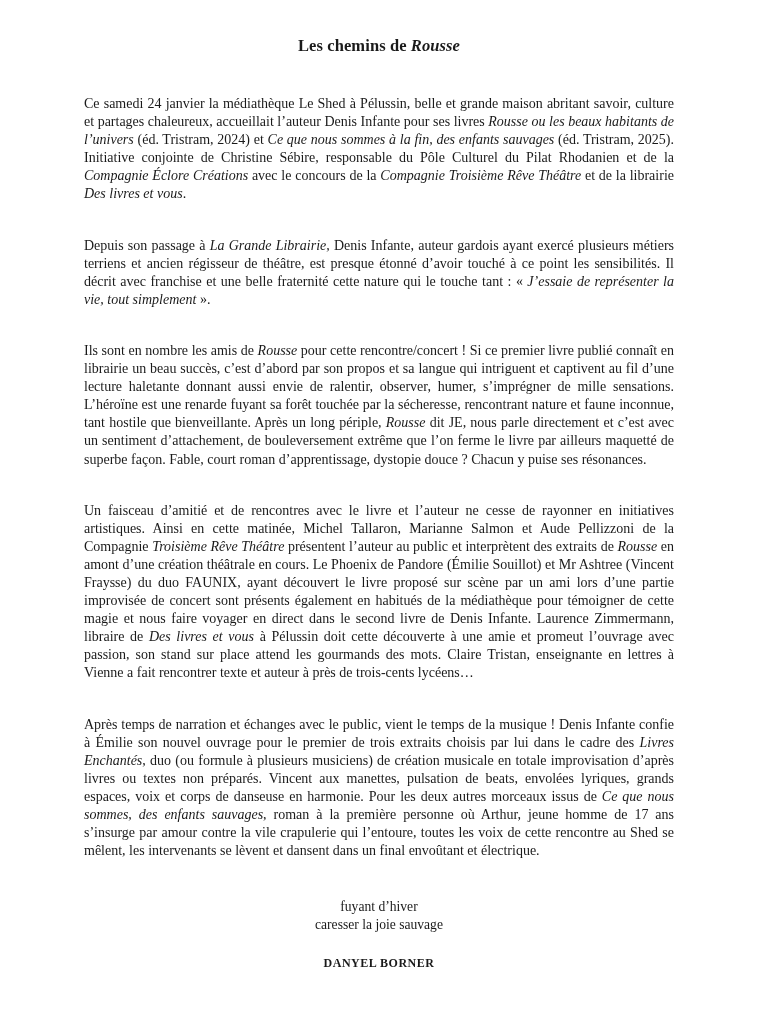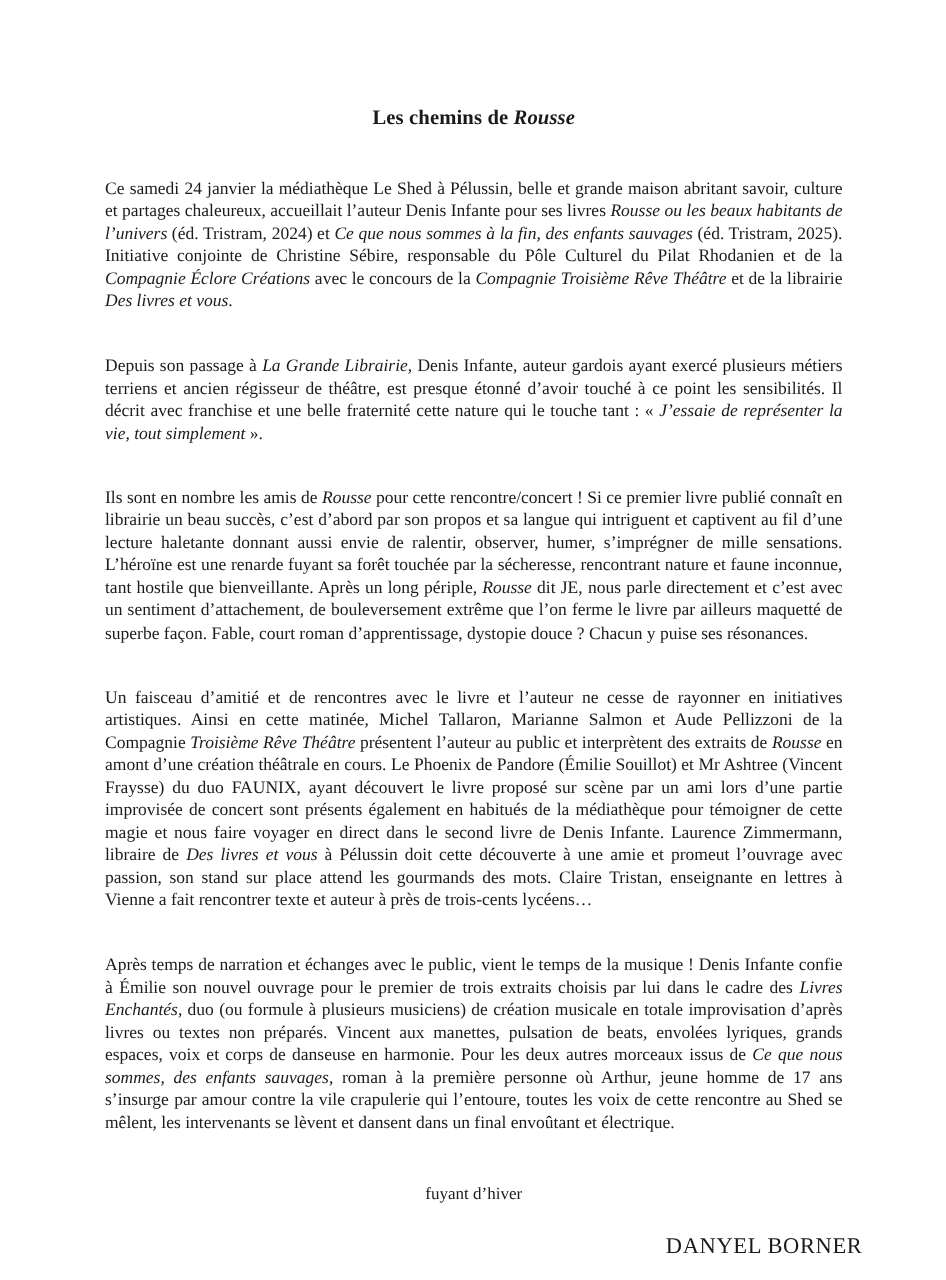--- a/index.html
+++ b/index.html
@@ -24,21 +24,21 @@
     left: 68px;
     top: 0;
     width: 622px;
   }
   .doc-title {
     text-align: center;
     font-size: 16.5px;
     font-weight: bold;
     line-height: 20px;
     margin: 0;
-    padding-top: 84px;
+    padding-top: 36px;
     letter-spacing: 0.1px;
   }
   .doc-title .ital {
     font-style: italic;
     font-weight: bold;
   }
   .para {
     font-size: 14px;
     line-height: 18.1px;
     text-align: justify;
@@ -50,23 +50,23 @@
   .para + .para { padding-top: 17px; }
   .ital { font-style: italic; }
   .closing {
     text-align: center;
     font-size: 13.6px;
     line-height: 18.1px;
     padding-top: 22px;
   }
   .closing div { white-space: pre; }
   .signature {
-    text-align: right;
-    font-size: 18px;
-    font-weight: normal;
+    text-align: center;
+    font-size: 12px;
+    font-weight: bold;
     letter-spacing: 0.5px;
     padding-top: 22px;
     padding-right: 0px;
   }
 </style>
 </head>
 <body>
 
 <div class="page">
   <div class="content">
@@ -78,18 +78,19 @@
     <div id="paragraphs">
         <p class="para first"><span>Ce samedi 24 janvier la médiathèque Le Shed à Pélussin, belle et grande maison abritant savoir, culture et partages chaleureux, accueillait l’auteur Denis Infante pour ses livres </span><span class="ital">Rousse ou les beaux habitants de l’univers</span><span> (éd. Tristram, 2024) et </span><span class="ital">Ce que nous sommes à la fin, des enfants sauvages</span><span> (éd. Tristram, 2025). Initiative conjointe de Christine Sébire, responsable du Pôle Culturel du Pilat Rhodanien et de la </span><span class="ital">Compagnie Éclore Créations</span><span> avec le concours de la </span><span class="ital">Compagnie Troisième Rêve Théâtre</span><span> et de la librairie </span><span class="ital">Des livres et vous</span><span>.</span></p>
         <p class="para"><span>Depuis son passage à </span><span class="ital">La Grande Librairie,</span><span> Denis Infante, auteur gardois ayant exercé plusieurs métiers terriens et ancien régisseur de théâtre, est presque étonné d’avoir touché à ce point les sensibilités. Il décrit avec franchise et une belle fraternité cette nature qui le touche tant : « </span><span class="ital">J’essaie de représenter la vie, tout simplement</span><span> ».</span></p>
         <p class="para"><span>Ils sont en nombre les amis de </span><span class="ital">Rousse</span><span> pour cette rencontre/concert ! Si ce premier livre publié connaît en librairie un beau succès, c’est d’abord par son propos et sa langue qui intriguent et captivent au fil d’une lecture haletante donnant aussi envie de ralentir, observer, humer, s’imprégner de mille sensations. L’héroïne est une renarde fuyant sa forêt touchée par la sécheresse, rencontrant nature et faune inconnue, tant hostile que bienveillante. Après un long périple, </span><span class="ital">Rousse</span><span> dit JE, nous parle directement et c’est avec un sentiment d’attachement, de bouleversement extrême que l’on ferme le livre par ailleurs maquetté de superbe façon. Fable, court roman d’apprentissage, dystopie douce ? Chacun y puise ses résonances.</span></p>
         <p class="para"><span>Un faisceau d’amitié et de rencontres avec le livre et l’auteur ne cesse de rayonner en initiatives artistiques. Ainsi en cette matinée, Michel Tallaron, Marianne Salmon et Aude Pellizzoni de la Compagnie </span><span class="ital">Troisième Rêve Théâtre</span><span> présentent l’auteur au public et interprètent des extraits de </span><span class="ital">Rousse</span><span> en amont d’une création théâtrale en cours. Le Phoenix de Pandore (Émilie Souillot) et Mr Ashtree (Vincent Fraysse) du duo FAUNIX, ayant découvert le livre proposé sur scène par un ami lors d’une partie improvisée de concert sont présents également en habitués de la médiathèque pour témoigner de cette magie et nous faire voyager en direct dans le second livre de Denis Infante. Laurence Zimmermann, libraire de </span><span class="ital">Des livres et vous</span><span> à Pélussin doit cette découverte à une amie et promeut l’ouvrage avec passion, son stand sur place attend les gourmands des mots. Claire Tristan, enseignante en lettres à Vienne a fait rencontrer texte et auteur à près de trois-cents lycéens…</span></p>
         <p class="para"><span>Après temps de narration et échanges avec le public, vient le temps de la musique ! Denis Infante confie à Émilie son nouvel ouvrage pour le premier de trois extraits choisis par lui dans le cadre des </span><span class="ital">Livres Enchantés</span><span>, duo (ou formule à plusieurs musiciens) de création musicale en totale improvisation d’après livres ou textes non préparés. Vincent aux manettes, pulsation de beats, envolées lyriques, grands espaces, voix et corps de danseuse en harmonie. Pour les deux autres morceaux issus de </span><span class="ital">Ce que nous sommes, des enfants sauvages</span><span>, roman à la première personne où Arthur, jeune homme de 17 ans s’insurge par amour contre la vile crapulerie qui l’entoure, toutes les voix de cette rencontre au Shed se mêlent, les intervenants se lèvent et dansent dans un final envoûtant et électrique.</span></p>
       </div>
 
     <div class="closing">
       <div>fuyant d’hiver</div>
+      <div>caresser la joie sauvage</div>
     </div>
 
     <div class="signature">DANYEL BORNER</div>
 
   </div>
 </div>
 
 </body></html>

